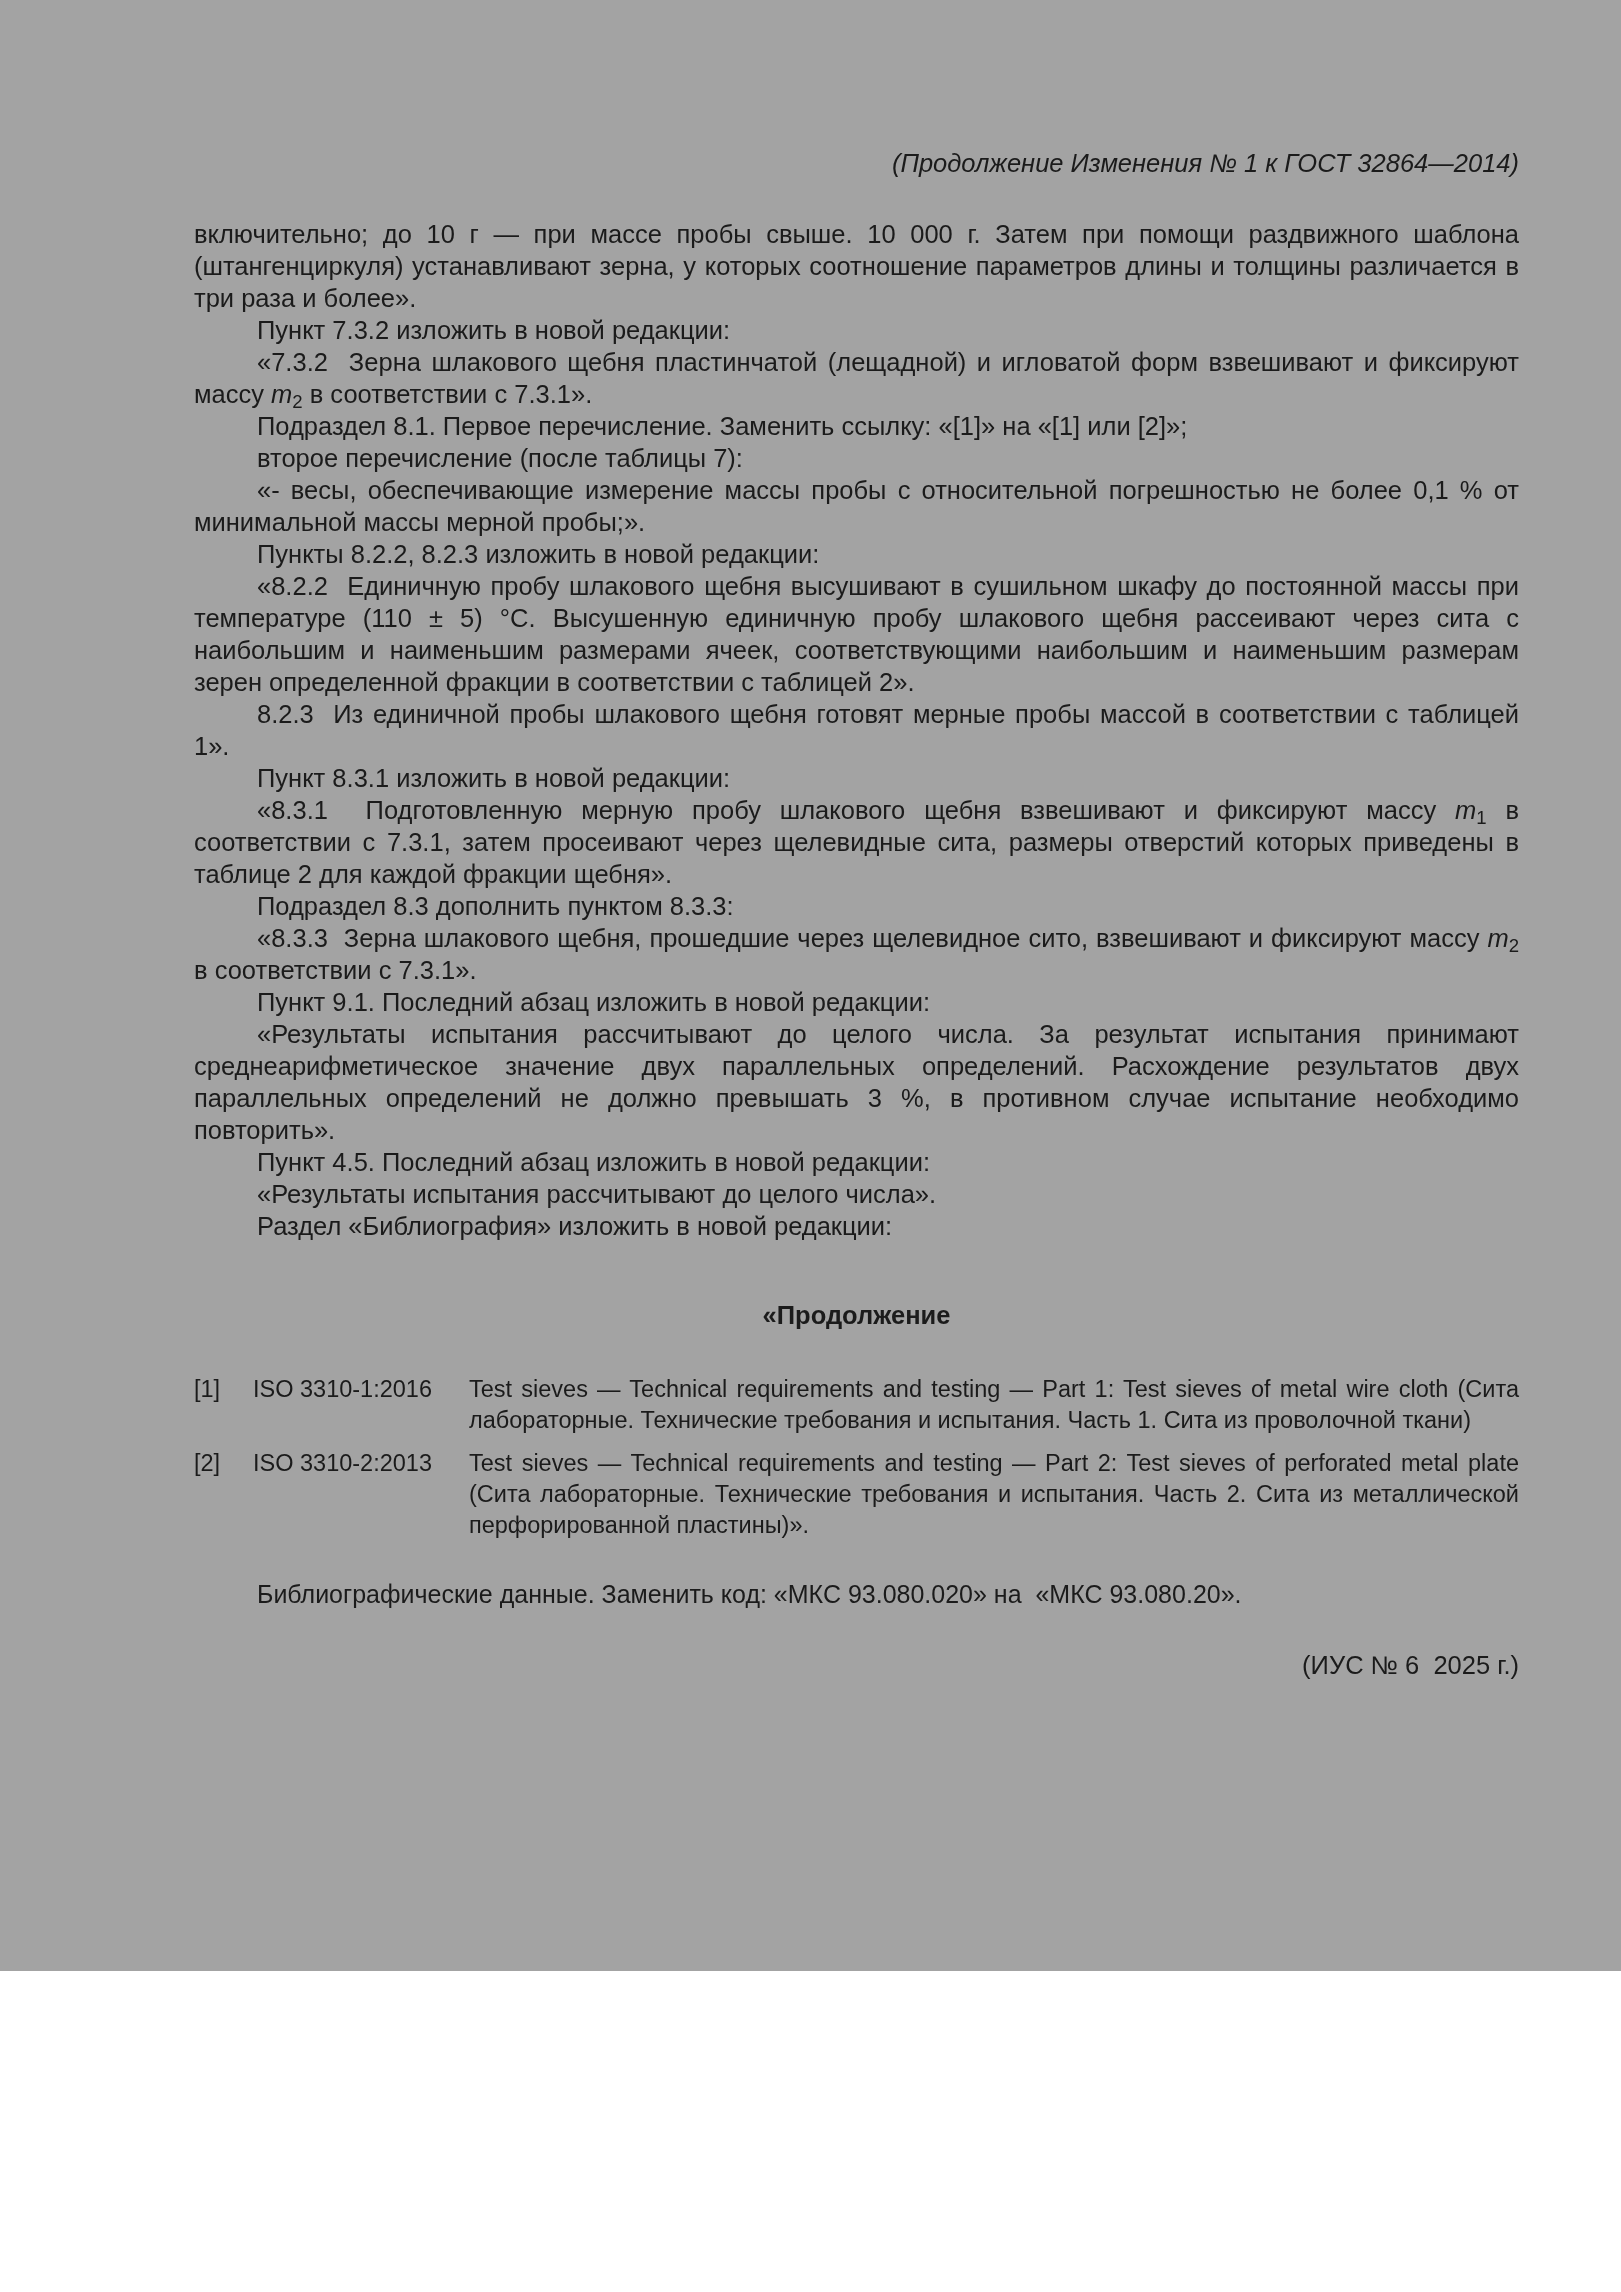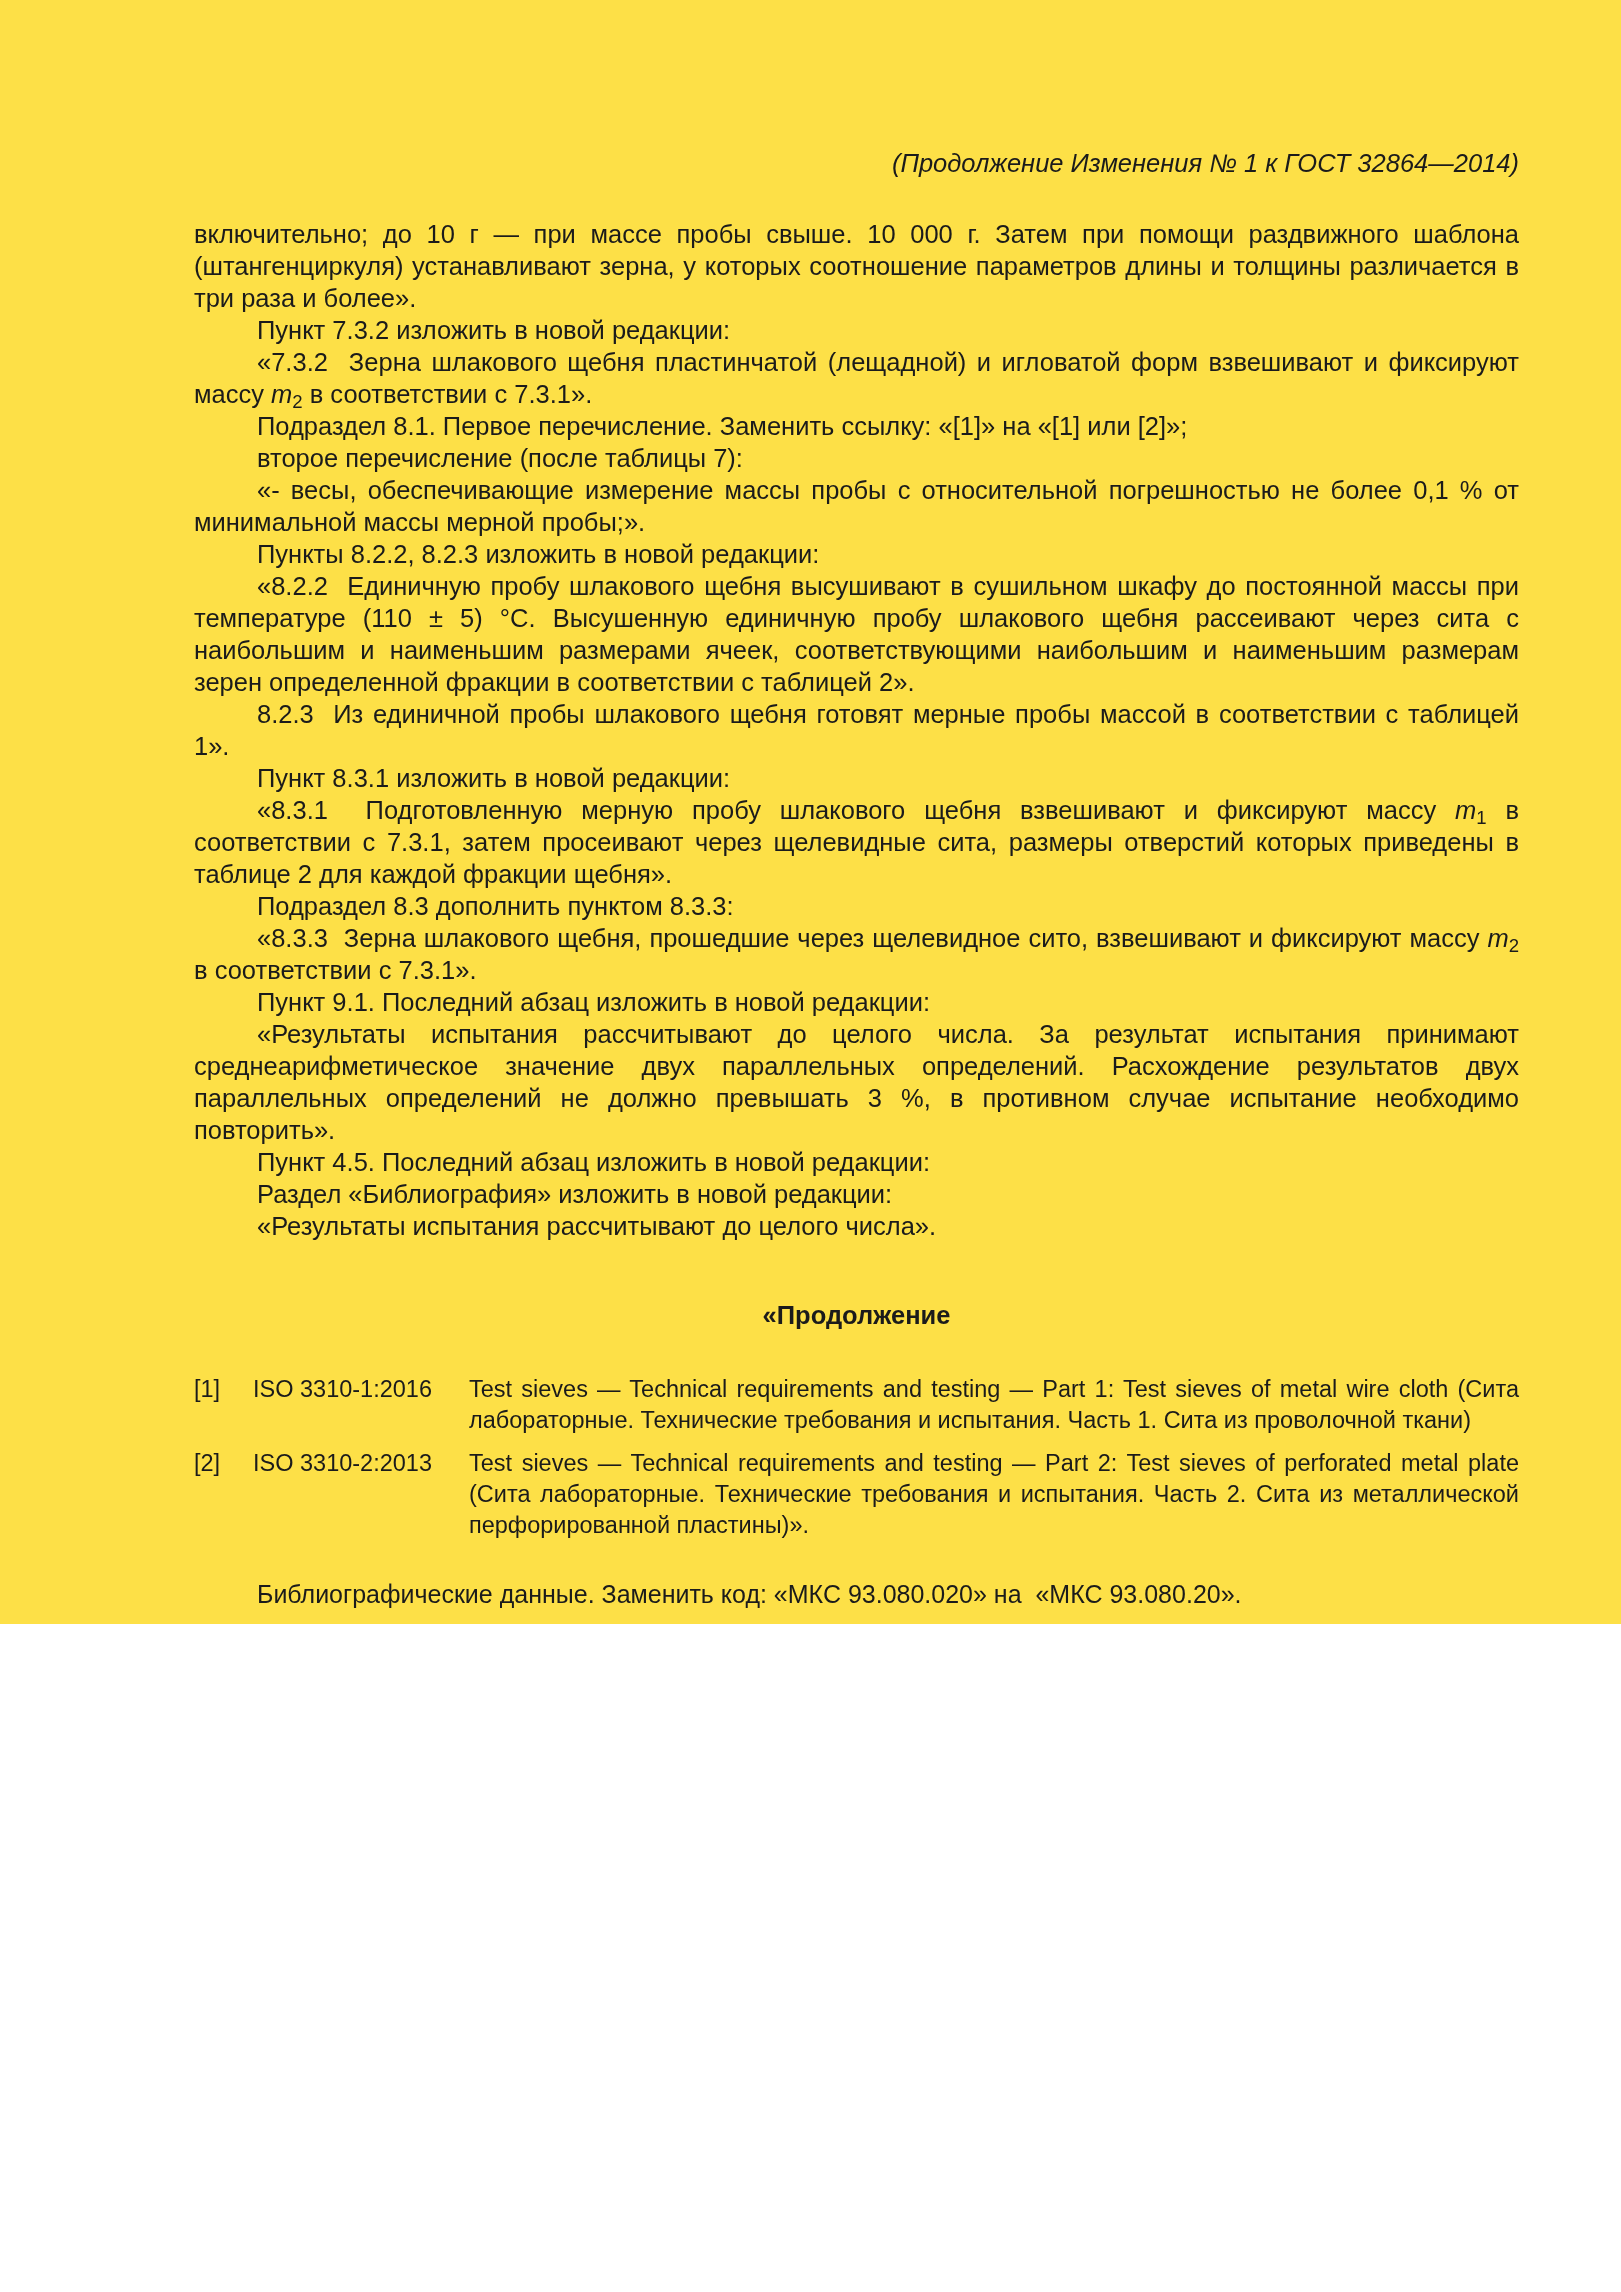--- a/index.html
+++ b/index.html
@@ -3,22 +3,22 @@
 <meta charset="utf-8">
 <style>
   html, body {
     margin: 0;
     padding: 0;
     background: #ffffff;
   }
   .page {
     position: relative;
     width: 1621px;
-    height: 1624px;
-    background: #fde047;
+    height: 1971px;
+    background: #a3a3a3;
     color: #1b1b1b;
     font-family: "Liberation Sans", sans-serif;
     overflow: hidden;
   }
   .content {
     position: absolute;
     left: 194px;
     width: 1325px;
     top: 0;
   }
@@ -108,22 +108,22 @@
         <p class="para indent">Пункты 8.2.2, 8.2.3 изложить в новой редакции:</p>
         <p class="para indent">«8.2.2&nbsp; Единичную пробу шлакового щебня высушивают в сушильном шкафу до постоянной массы при температуре (110 ± 5) °С. Высушенную единичную пробу шлакового щебня рассеивают через сита с наибольшим и наименьшим размерами ячеек, соответствующими наибольшим и наименьшим размерам зерен определенной фракции в соответствии с таблицей 2».</p>
         <p class="para indent">8.2.3&nbsp; Из единичной пробы шлакового щебня готовят мерные пробы массой в соответствии с таблицей 1».</p>
         <p class="para indent">Пункт 8.3.1 изложить в новой редакции:</p>
         <p class="para indent">«8.3.1&nbsp; Подготовленную мерную пробу шлакового щебня взвешивают и фиксируют массу <i>m</i><sub>1</sub> в соответствии с 7.3.1, затем просеивают через щелевидные сита, размеры отверстий которых приведены в таблице 2 для каждой фракции щебня».</p>
         <p class="para indent">Подраздел 8.3 дополнить пунктом 8.3.3:</p>
         <p class="para indent">«8.3.3&nbsp; Зерна шлакового щебня, прошедшие через щелевидное сито, взвешивают и фиксируют массу <i>m</i><sub>2</sub> в соответствии с 7.3.1».</p>
         <p class="para indent">Пункт 9.1. Последний абзац изложить в новой редакции:</p>
         <p class="para indent">«Результаты испытания рассчитывают до целого числа. За результат испытания принимают среднеарифметическое значение двух параллельных определений. Расхождение результатов двух параллельных определений не должно превышать 3 %, в противном случае испытание необходимо повторить».</p>
         <p class="para indent">Пункт 4.5. Последний абзац изложить в новой редакции:</p>
+        <p class="para indent">«Результаты испытания рассчитывают до целого числа».</p>
         <p class="para indent">Раздел «Библиография» изложить в новой редакции:</p>
-        <p class="para indent">«Результаты испытания рассчитывают до целого числа».</p>
       </div>
 
     <div class="bib-title">«Продолжение</div>
 
     <div class="bib-list">
         <div class="bib-row">
           <div class="bib-ref">[1]</div>
           <div class="bib-code">ISO 3310-1:2016</div>
           <div class="bib-text">Test sieves — Technical requirements and testing — Part 1: Test sieves of metal wire cloth (Сита лабораторные. Технические требования и испытания. Часть 1. Сита из проволочной ткани)</div>
         </div>

